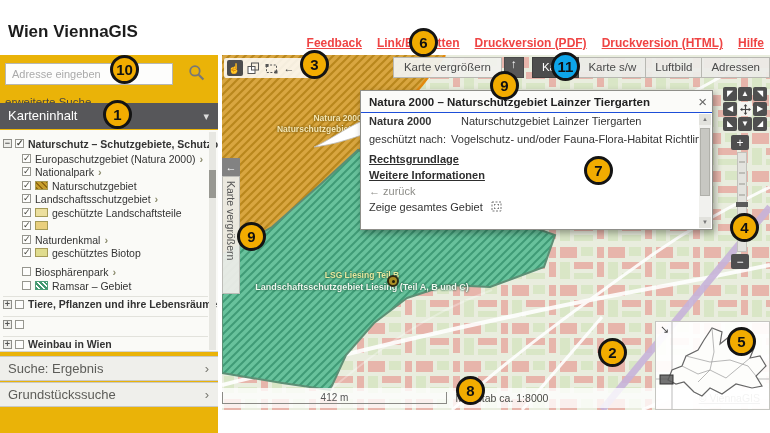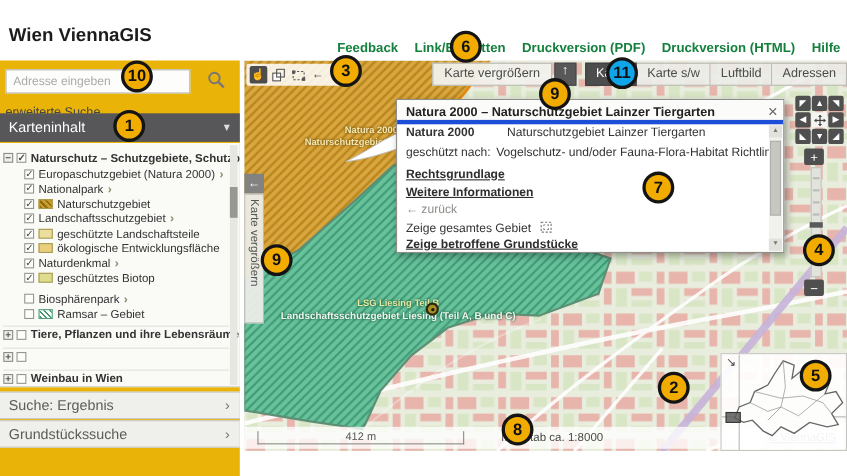--- a/index.html
+++ b/index.html
@@ -3,21 +3,21 @@
 <meta charset="utf-8">
 <style>
   html,body{margin:0;padding:0;background:#fff;}
   *{box-sizing:border-box;font-family:"Liberation Sans",sans-serif;}
   i{font-style:normal;}
   .stage{position:relative;width:770px;height:433px;background:#fff;overflow:hidden;}
 
   
   .app-title{position:absolute;left:8px;top:22px;font-size:17px;font-weight:bold;color:#1c1c1c;}
   .hlinks{position:absolute;right:6px;top:36px;font-size:12px;font-weight:bold;color:#2b2b2b;display:flex;gap:15px;}
-  .hlinks a{color:#15803d;cursor:pointer;}
+  .hlinks a{color:#ef4444;text-decoration:underline;cursor:pointer;}
 
   
   .sidebar{position:absolute;left:0;top:55px;width:218px;height:378px;background:#eab308;}
   .search-input{position:absolute;left:5px;top:8px;width:168px;height:22px;border:1px solid #b7b7b2;background:#fdfdfc;font-size:11px;padding:0 6px;color:#555;}
   .search-input::placeholder{color:#aaa;}
   .search-btn{position:absolute;left:187px;top:9px;width:20px;height:20px;border:none;background:transparent;cursor:pointer;padding:0;}
   .adv-link{position:absolute;left:5px;top:41px;font-size:11.5px;color:#444;text-decoration:underline;cursor:pointer;}
   .kh-bar{position:absolute;left:0;top:48px;width:218px;height:26px;background:#57575a;color:#fff;font-size:13px;line-height:26px;padding-left:8px;cursor:pointer;}
   .kh-bar .chev{position:absolute;right:9px;top:0;font-size:11px;color:#ddd;}
   .tree{position:absolute;left:0;top:75px;width:218px;height:222px;background:#fafaf7;border-bottom:1px solid #d4d4cf;overflow:hidden;}
@@ -63,21 +63,21 @@
   .tabrow .tab.active{background:#4d4d4d;color:#fff;border-color:#3e3e3e;}
 
   
   .side-back{position:absolute;left:0;top:103px;width:18px;height:18px;background:#828282;color:#fff;border:none;font-size:11px;line-height:18px;text-align:center;padding:0;cursor:pointer;}
   .side-tab{position:absolute;left:0;top:121px;width:18px;height:118px;background:rgba(236,236,232,.95);border:1px solid #bdbdb8;cursor:pointer;}
   .side-tab span{position:absolute;left:14px;top:4px;width:110px;font-size:10.5px;color:#555;transform:rotate(90deg);transform-origin:0 0;white-space:nowrap;}
 
   
   .tail{position:absolute;left:92px;top:62px;z-index:19;}
   .popup{position:absolute;left:138px;top:35px;width:353px;height:140px;background:#fff;border:1px solid #8f8f8a;box-shadow:2px 3px 7px rgba(0,0,0,.35);z-index:20;font-size:11px;color:#333;}
-  .pp-title{position:absolute;left:0;top:0;width:100%;height:22px;background:#fbfbf9;border-bottom:4px solid #1d4ed8;font-weight:bold;font-size:11.5px;line-height:22px;padding-left:8px;color:#222;}
+  .pp-title{position:absolute;left:0;top:0;width:100%;height:22px;background:#fbfbf9;border-bottom:1px solid #1d4ed8;font-weight:bold;font-size:11.5px;line-height:22px;padding-left:8px;color:#222;}
   .pp-close{position:absolute;right:5px;top:0;font-size:15px;color:#666;line-height:22px;cursor:pointer;background:none;border:none;padding:0;}
   .pp-body{position:absolute;left:0;top:22px;width:100%;height:116px;padding-left:11px;}
   .pp-row{position:absolute;left:8px;white-space:nowrap;}
   .pp-lab{display:inline-block;width:92px;font-weight:bold;}
   .pp-lab.normal{font-weight:normal;width:auto;margin-right:5px;}
   .pp-link{font-weight:bold;text-decoration:underline;color:#2e2e2e;cursor:pointer;}
   .pp-back{color:#8d8d88;cursor:pointer;}
   .pp-sb{position:absolute;right:1px;top:23px;width:12px;height:114px;background:#f1f1ee;}
   .pp-sb .sbtn{position:absolute;left:0;width:12px;height:11px;background:#e2e2dd;color:#777;font-size:6px;text-align:center;line-height:11px;cursor:pointer;}
   .pp-sb .thumb{position:absolute;left:1px;top:14px;width:10px;height:68px;background:#c7c7c2;border:1px solid #b0b0aa;cursor:pointer;}
@@ -86,21 +86,21 @@
   .pangrid{position:absolute;left:501px;top:32px;width:44px;display:grid;grid-template-columns:14px 14px 14px;grid-gap:1px;z-index:15;}
   .pangrid .pbtn{width:14px;height:14px;background:#4f4f4f;border:none;border-radius:2px;color:#fff;font-size:8px;line-height:14px;text-align:center;padding:0;cursor:pointer;}
   .pangrid .pcenter{background:#f4f4f1;display:flex;align-items:center;justify-content:center;cursor:pointer;border-radius:2px;}
   .zbtn{position:absolute;left:509px;width:18px;height:15px;background:#4f4f4f;color:#fff;border:none;border-radius:2px;font-size:12px;line-height:14px;text-align:center;padding:0;cursor:pointer;z-index:15;}
   .ztrack{position:absolute;left:515px;top:97px;width:10px;height:100px;background:#e3e3de;border:1px solid #c2c2bc;z-index:15;cursor:pointer;}
   .ztick{position:absolute;left:1px;width:6px;height:2px;background:#bdbdb7;}
   .zthumb{position:absolute;left:-2px;top:49px;width:12px;height:5px;background:#5a5a5a;cursor:pointer;}
 
   
   .strip{position:absolute;left:0;top:333px;width:548px;height:20px;background:rgba(255,255,255,.78);z-index:12;}
-  .scalebar{position:absolute;left:12px;top:4px;width:188px;height:12px;border-left:1px solid #8a8a85;border-right:1px solid #8a8a85;border-bottom:1px solid #8a8a85;}
+  .scalebar{position:absolute;left:0;top:4px;width:225px;height:12px;border-left:1px solid #8a8a85;border-right:1px solid #8a8a85;border-bottom:1px solid #8a8a85;}
   .scalebar span{position:absolute;left:0;top:0px;width:100%;text-align:center;font-size:10px;color:#555;}
   .scaletxt{position:absolute;left:210px;top:4px;width:140px;text-align:center;font-size:10.5px;color:#4a4a45;}
   .copyr{position:absolute;right:10px;top:4px;font-size:10.5px;color:#5a5a55;text-decoration:underline;cursor:pointer;}
 
   
   .minimap{position:absolute;left:433px;top:266px;width:115px;height:89px;background:rgba(255,255,255,.93);border:1px solid #c5c5c0;z-index:15;cursor:pointer;}
   .mm-collapse{position:absolute;left:4px;top:1px;font-size:11px;color:#444;cursor:pointer;}
 
   
   .badge{position:absolute;width:29px;height:29px;border-radius:50%;border:3px solid #141414;color:#111;font-size:15px;font-weight:bold;text-align:center;line-height:23px;z-index:50;}
@@ -176,21 +176,20 @@
             <i class="ck">✓</i>
           </span>
         <span class="sw" style="background-color: rgb(236, 223, 157);"></span>
         <span class="tlbl">geschützte Landschaftsteile</span>
       </div>
       <div class="trow child" style="top:89px">
         <span class="cb">
             <i class="ck">✓</i>
           </span>
         <span class="sw" style="background-color: rgb(233, 207, 124);"></span>
-        <span class="tlbl">ökologische Entwicklungsfläche</span>
       </div>
       <div class="trow child" style="top:103px">
         <span class="cb">
             <i class="ck">✓</i>
           </span>
         <span class="tlbl">Naturdenkmal</span>
         <span class="tarr">›</span>
       </div>
       <div class="trow child" style="top:116px">
         <span class="cb">
@@ -350,21 +349,20 @@
           <span>←</span>
           <span>zurück</span>
         </div>
         <div class="pp-row" style="top:87px">
           <span>Zeige gesamtes Gebiet</span>
           <svg width="13" height="13" viewBox="0 0 13 13" style="vertical-align:-2px;margin-left:4px">
             <rect x="2" y="2" width="9" height="9" fill="none" stroke="#777" stroke-dasharray="2,1.5"></rect>
             <path d="M4,4 l2,0 -2,2 Z M9,4 l0,2 -2,-2 Z M4,9 l0,-2 2,2 Z M9,9 l-2,0 2,-2 Z" fill="#777"></path>
           </svg>
         </div>
-        <div class="pp-row" style="top:103px"><a class="pp-link">Zeige betroffene Grundstücke</a></div>
       </div>
       <div class="pp-sb">
         <div class="sbtn" style="top:0">▲</div>
         <div class="thumb"></div>
         <div class="sbtn" style="bottom:0">▼</div>
       </div>
     </div>
 
     <div class="pangrid">
       <button class="pbtn"><span>◤</span></button>

